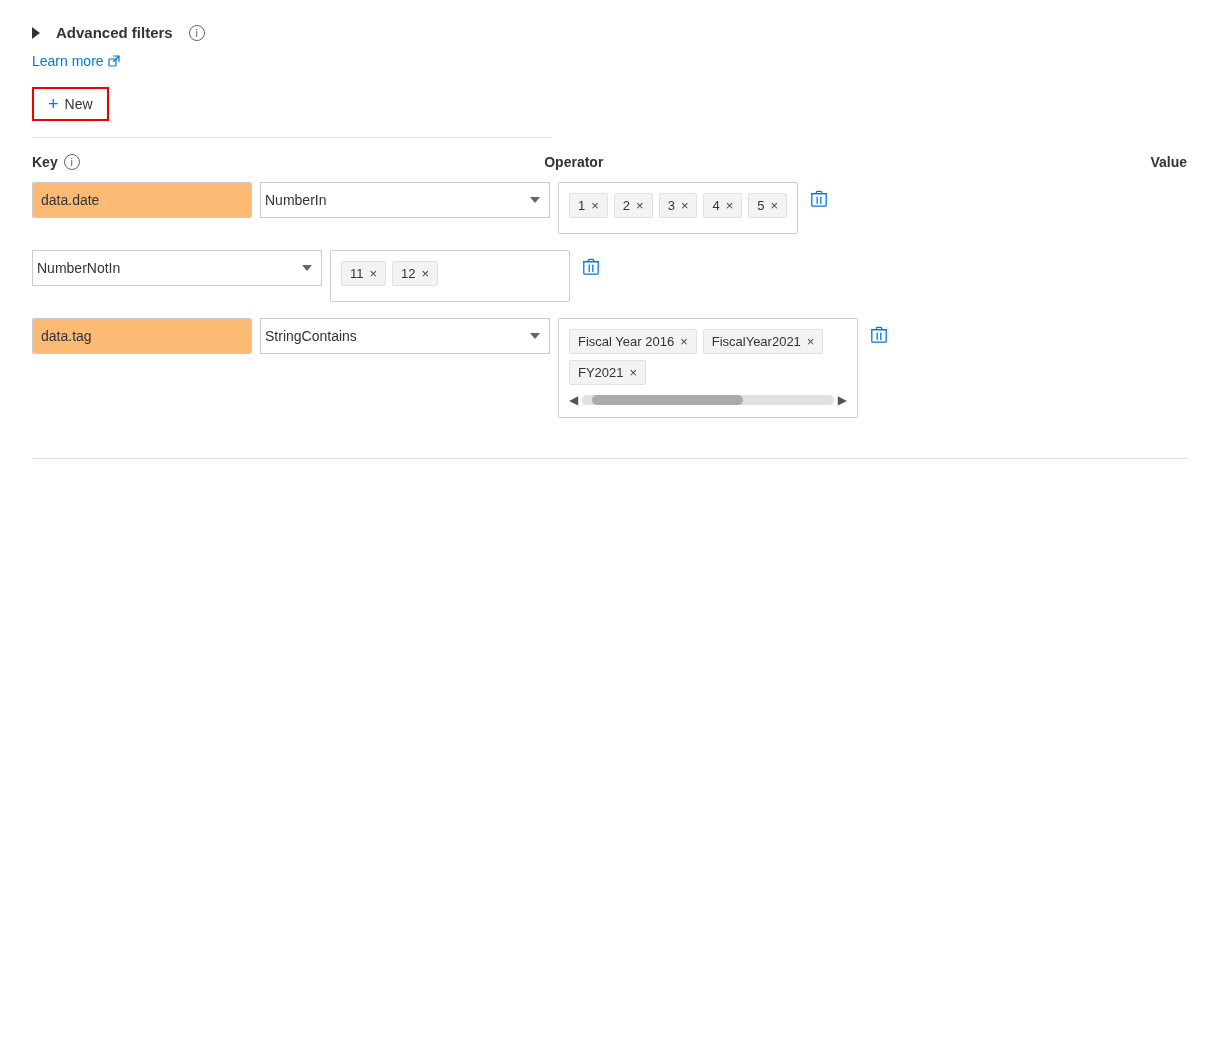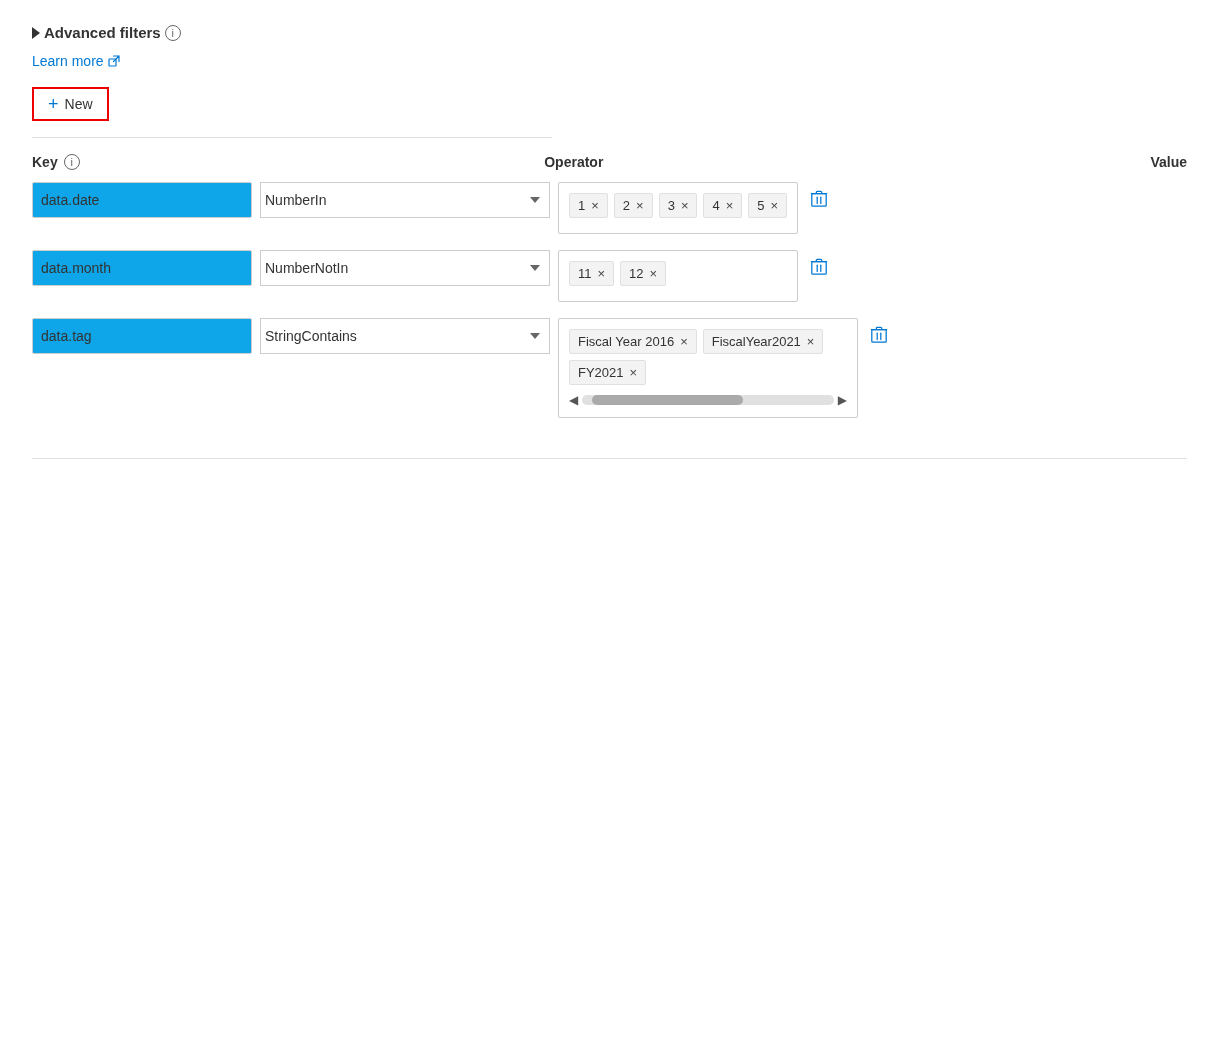--- a/index.html
+++ b/index.html
@@ -9,21 +9,21 @@
       background: #fff;
       color: #333;
       padding: 24px 32px;
       width: 1219px;
       min-height: 1042px;
     }
 
     .section-header {
       display: flex;
       align-items: center;
-      gap: 4px;
+      gap: 16px;
       font-size: 15px;
       font-weight: 600;
       margin-bottom: 12px;
     }
 
     .triangle-icon {
       width: 0;
       height: 0;
       border-top: 6px solid transparent;
       border-bottom: 6px solid transparent;
@@ -125,21 +125,21 @@
     }
 
     .key-input {
       width: 220px;
       height: 36px;
       border: 1px solid #ccc;
       border-radius: 2px;
       padding: 4px 8px;
       font-size: 14px;
       color: #333;
-      background: #0ea5e9;
+      background: #fdba74;
       outline: none;
     }
 
     .operator-dropdown {
       position: relative;
       width: 290px;
     }
 
     .operator-dropdown select {
       width: 100%;
@@ -342,21 +342,20 @@
         <rect x="1" y="4" width="16" height="14" rx="1" stroke="#0078d4" stroke-width="1.4" fill="none"></rect>
         <path d="M6 4V2.5C6 2 6.5 1.5 7 1.5H11C11.5 1.5 12 2 12 2.5V4" stroke="#0078d4" stroke-width="1.4" fill="none"></path>
         <path d="M0 4H18" stroke="#0078d4" stroke-width="1.4"></path>
         <path d="M7 8V15" stroke="#0078d4" stroke-width="1.4" stroke-linecap="round"></path>
         <path d="M11 8V15" stroke="#0078d4" stroke-width="1.4" stroke-linecap="round"></path>
       </svg>
     </button>
     </div>
     <div style="height: 16px;"></div>
     <div class="filter-row-container">
-      <input type="text" class="key-input" value="data.month" style="">
       <div class="operator-dropdown"><select><option value="NumberIn">NumberIn</option><option value="NumberNotIn" selected="">NumberNotIn</option><option value="StringContains">StringContains</option><option value="StringBeginsWith">StringBeginsWith</option><option value="StringEndsWith">StringEndsWith</option><option value="NumberGreaterThan">NumberGreaterThan</option><option value="NumberLessThan">NumberLessThan</option></select></div>
       <div class="value-box">
         <div class="value-tags">
           <span class="value-tag">
             <span>11</span>
             <span class="tag-x">×</span>
           </span>
           <span class="value-tag">
             <span>12</span>
             <span class="tag-x">×</span>

